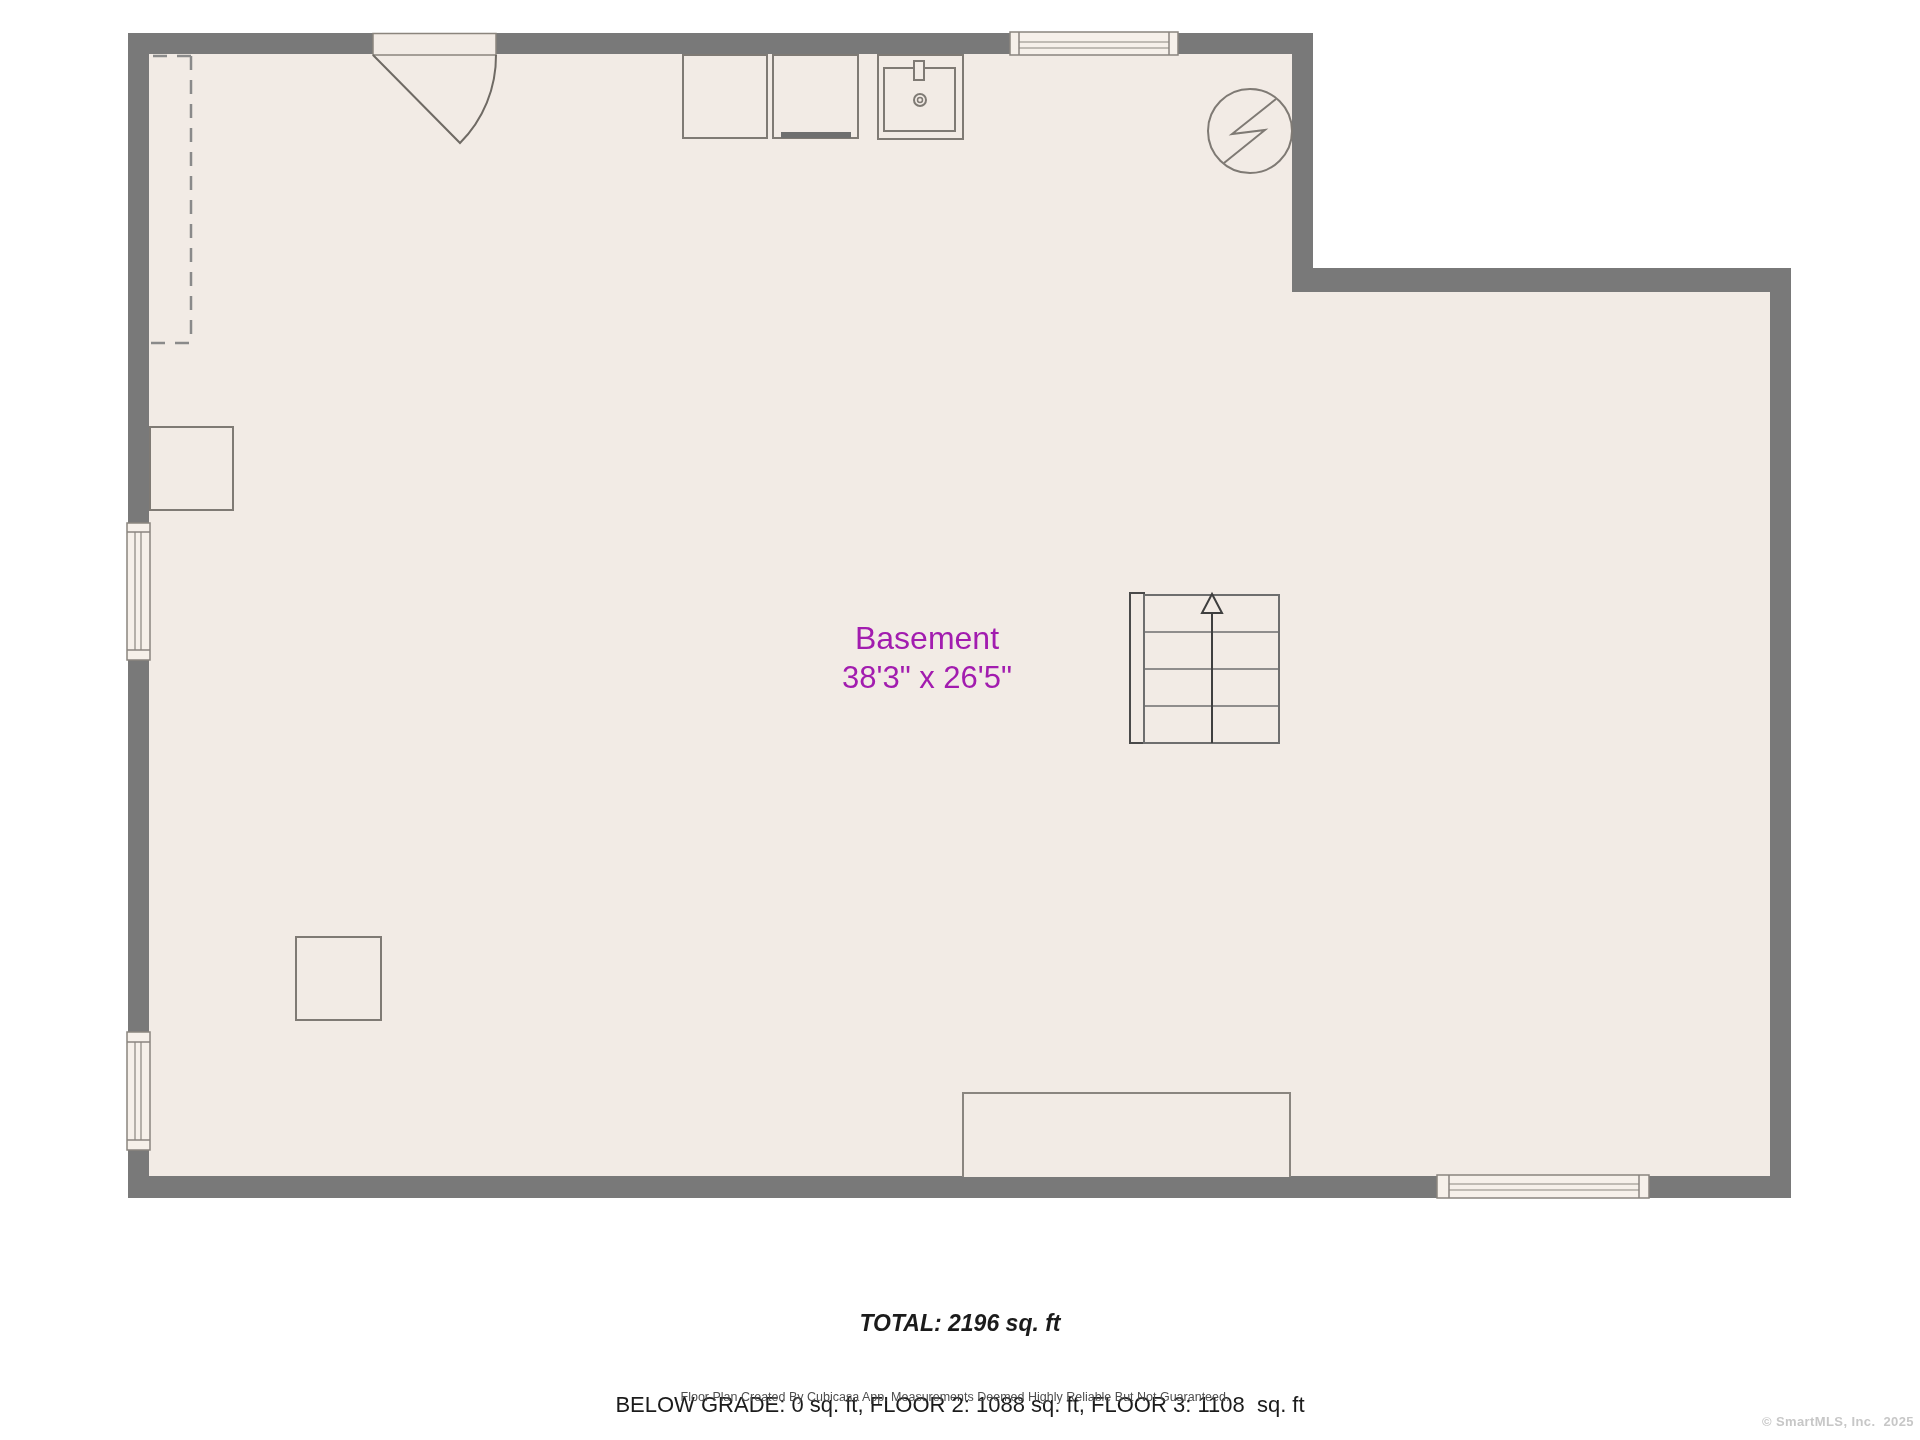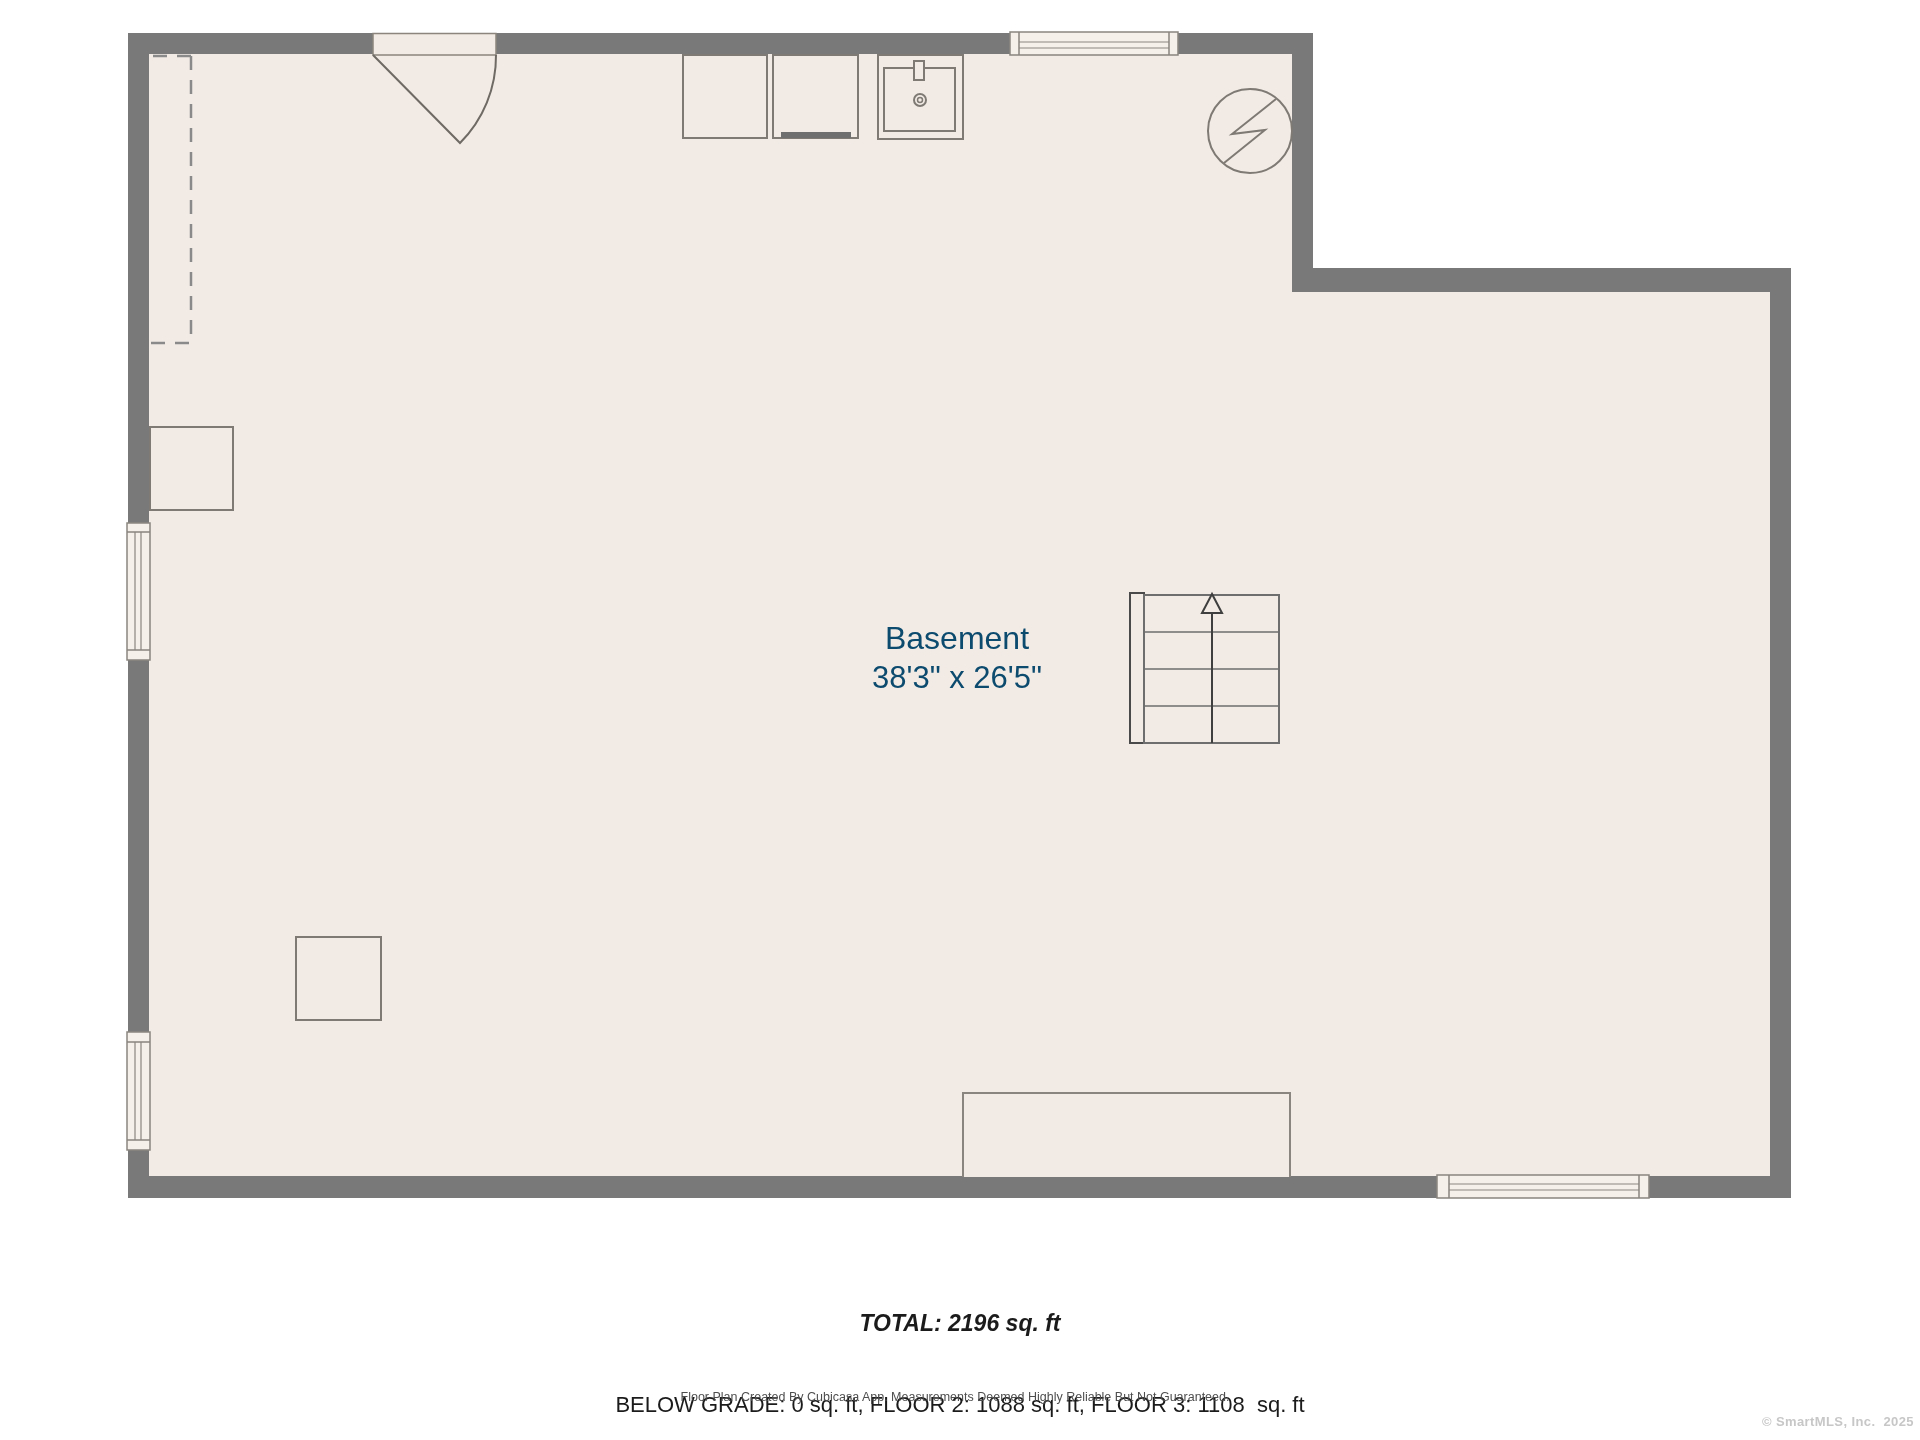--- a/index.html
+++ b/index.html
@@ -3,21 +3,21 @@
 <meta charset="utf-8">
 <style>
   html,body{margin:0;padding:0;background:#ffffff;}
   .page{
     position:relative;width:1920px;height:1440px;background:#ffffff;
     font-family:"Liberation Sans", sans-serif;overflow:hidden;
   }
   .plan-svg{position:absolute;left:0;top:0;}
   .room-label{
     position:absolute;left:927px;top:618px;transform:translateX(-50%);
-    text-align:center;color:#0c4a6e;margin-left:30px;
+    text-align:center;color:#a21caf;
   }
   .room-label .name{font-size:32px;line-height:40px;}
   .room-label .dims{font-size:31px;line-height:40px;}
   .summary{
     position:absolute;left:0;top:1256px;width:1920px;text-align:center;
     color:#1b1b1b;font-size:22px;line-height:27px;white-space:pre;
   }
   .summary .total{font-weight:bold;font-size:23px;font-style:italic;}
   .disclaimer{
     position:absolute;left:0;top:1390px;width:1910px;text-align:center;

